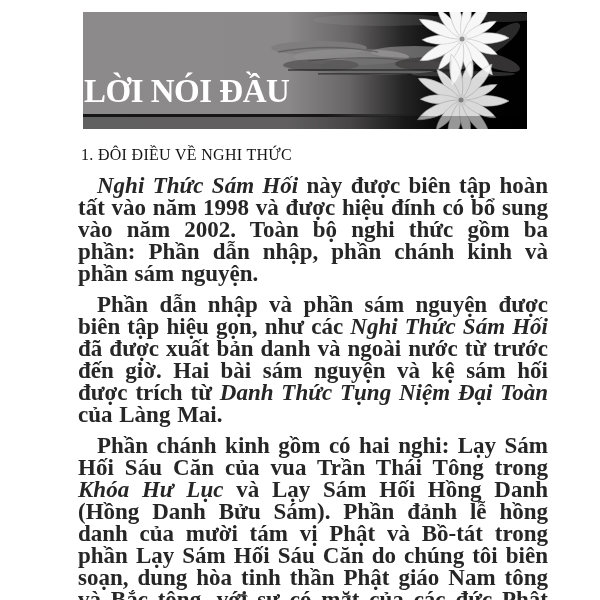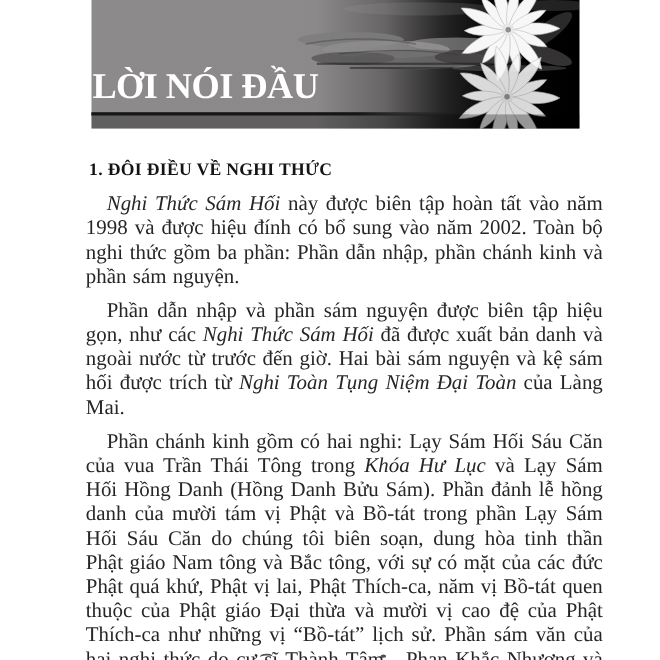--- a/index.html
+++ b/index.html
@@ -11,49 +11,50 @@
   html,body{margin:0;padding:0;}
   body{
     width:600px;height:600px;overflow:hidden;
     background:var(--page-bg);
     font-family:"Liberation Serif", serif;
     position:relative;
   }
   .page{position:absolute;inset:0;background:var(--page-bg);}
   
   .banner{
-    position:absolute;left:83px;top:0;width:508px;height:117px;
+    position:absolute;left:83px;top:12px;width:508px;height:117px;
   }
   .banner svg{display:block;width:444px;height:117px;}
   .chapter-title{
     position:absolute;left:1px;top:63px;margin:0;
     font-family:"Liberation Serif", serif;
     font-weight:bold;font-size:33px;line-height:1;
     letter-spacing:-0.5px;color:var(--title-text);
     white-space:nowrap;
   }
   .title-rule{
     position:absolute;left:0;top:102px;width:346px;height:3px;
     background:linear-gradient(to right,#161616 0%,#161616 70%,rgba(20,20,20,0) 100%);
   }
   
   .page-body{
     position:absolute;left:78px;top:146px;width:470px;
     color:var(--body-text);
   }
   .section-heading{
     margin:0 3px 11px 3px;
-    font-size:16px;font-weight:bold;color:#141414;
+    font-size:16px;font-weight:normal;color:#141414;
     letter-spacing:0.3px;white-space:nowrap;
   }
   .paragraphs p{
     margin:0 0 9px 0;
-    font-size:19px;line-height:22px;
+    font-size:23px;line-height:22px;
     text-align:justify;text-indent:19px;
     word-spacing:1px;
+    font-weight:bold;
   }
   .paragraphs p i{font-style:italic;}
   
   .remnant-a{
     position:absolute;left:236px;top:594px;width:12px;height:5px;
     border-top:2px solid #4f4f4f;border-radius:50%;
     transform:rotate(-3deg);
   }
   .remnant-b{
     position:absolute;left:346px;top:595px;width:5px;height:3px;
@@ -126,20 +127,20 @@
     </svg>
 
     <h1 class="chapter-title">LỜI NÓI ĐẦU</h1>
     <div class="title-rule"></div>
   </header>
 
   <main class="page-body">
     <h2 class="section-heading">1. ĐÔI ĐIỀU VỀ NGHI THỨC</h2>
     <div class="paragraphs">
         <p><i>Nghi Thức Sám Hối</i><span> này được biên tập hoàn tất vào năm 1998 và được hiệu đính có bổ sung vào năm 2002. Toàn bộ nghi thức gồm ba phần: Phần dẫn nhập, phần chánh kinh và phần sám nguyện.</span></p>
-        <p><span>Phần dẫn nhập và phần sám nguyện được biên tập hiệu gọn, như các </span><i>Nghi Thức Sám Hối</i><span> đã được xuất bản danh và ngoài nước từ trước đến giờ. Hai bài sám nguyện và kệ sám hối được trích từ </span><i>Nghi Toàn Tụng Niệm Đại Toàn</i><span> của Làng Mai.</span></p>
+        <p><span>Phần dẫn nhập và phần sám nguyện được biên tập hiệu gọn, như các </span><i>Nghi Thức Sám Hối</i><span> đã được xuất bản danh và ngoài nước từ trước đến giờ. Hai bài sám nguyện và kệ sám hối được trích từ </span><i>Danh Thức Tụng Niệm Đại Toàn</i><span> của Làng Mai.</span></p>
         <p><span>Phần chánh kinh gồm có hai nghi: Lạy Sám Hối Sáu Căn của vua Trần Thái Tông trong </span><i>Khóa Hư Lục</i><span> và Lạy Sám Hối Hồng Danh (Hồng Danh Bửu Sám). Phần đảnh lễ hồng danh của mười tám vị Phật và Bồ-tát trong phần Lạy Sám Hối Sáu Căn do chúng tôi biên soạn, dung hòa tinh thần Phật giáo Nam tông và Bắc tông, với sự có mặt của các đức Phật quá khứ, Phật vị lai, Phật Thích-ca, năm vị Bồ-tát quen thuộc của Phật giáo Đại thừa và mười vị cao đệ của Phật Thích-ca như những vị “Bồ-tát” lịch sử. Phần sám văn của hai nghi thức do cư sĩ Thành Tâm - Phan Khắc Nhượng và chúng tôi hợp dịch theo thể thơ song thất lục bát.</span></p>
       </div>
   </main>
 
   <span class="remnant-a"></span>
   <span class="remnant-b"></span>
 </div>
 
 </body></html>

